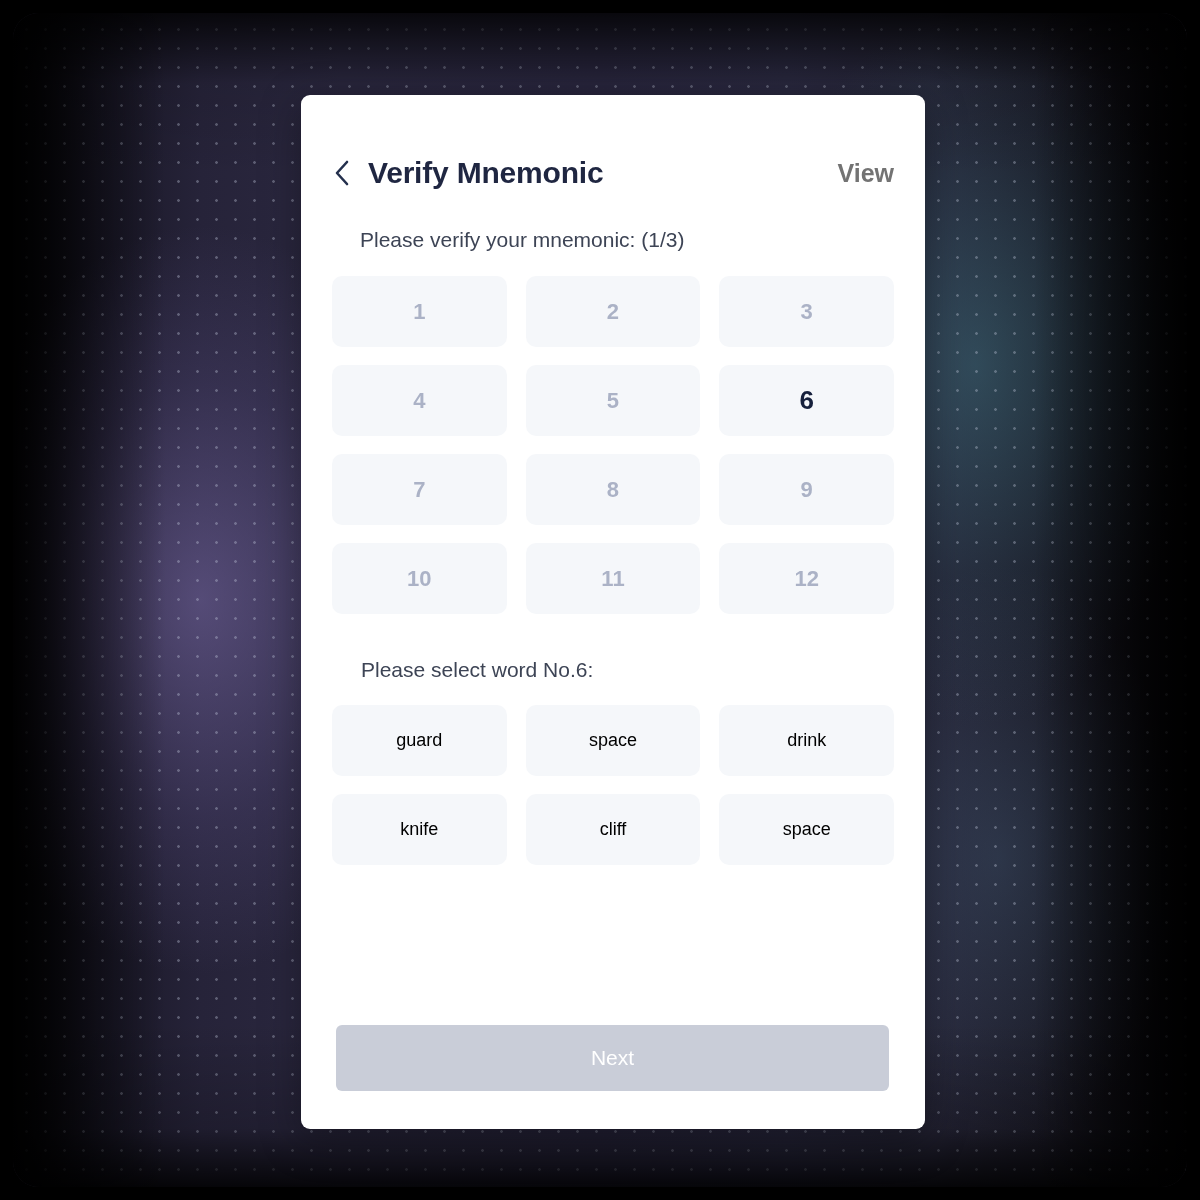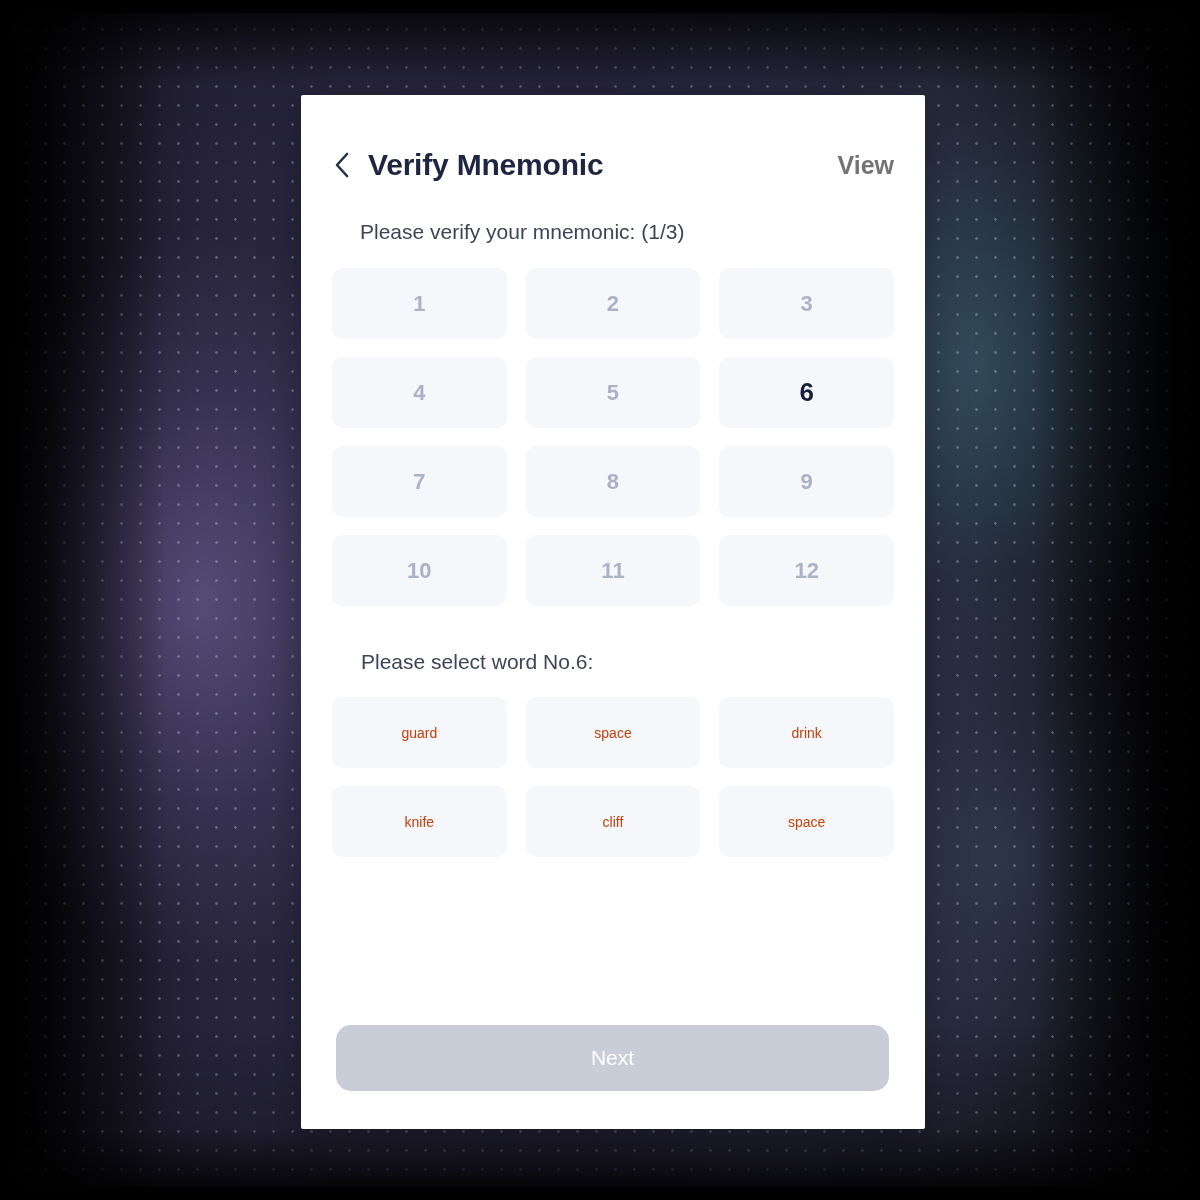--- a/index.html
+++ b/index.html
@@ -68,23 +68,23 @@
   }
 
   
   #card {
     position: absolute;
     left: 288px;
     top: 82px;
     width: 624px;
     height: 1034px;
     background: #ffffff;
-    border-radius: 2px;
+    border-radius: 9px;
     box-shadow: 0 10px 40px rgba(0,0,0,0.35);
-    padding: 0 31px;
+    padding: 8px 31px;
   }
 
   
   .header {
     display: flex;
     align-items: center;
     height: 112px;
     padding-top: 28px;
   }
   .back-icon {
@@ -144,33 +144,33 @@
   .tile.num {
     font-size: 22px;
     font-weight: bold;
     color: #abb2c6;
   }
   .tile.num.active {
     color: #16203c;
     font-size: 26px;
   }
   .tile.word {
-    font-size: 14px;
-    color: #c2410c;
+    font-size: 18px;
+    color: #000000;
   }
 
   
   #next-button {
     position: absolute;
     left: 323px;
     top: 1012px;
     width: 553px;
     height: 66px;
     border: none;
-    border-radius: 15px;
+    border-radius: 6px;
     background: #c9cdd8;
     color: #ffffff;
     font-family: "Liberation Sans", sans-serif;
     font-size: 21px;
     cursor: pointer;
   }
 </style>
 </head>
 <body>
 

